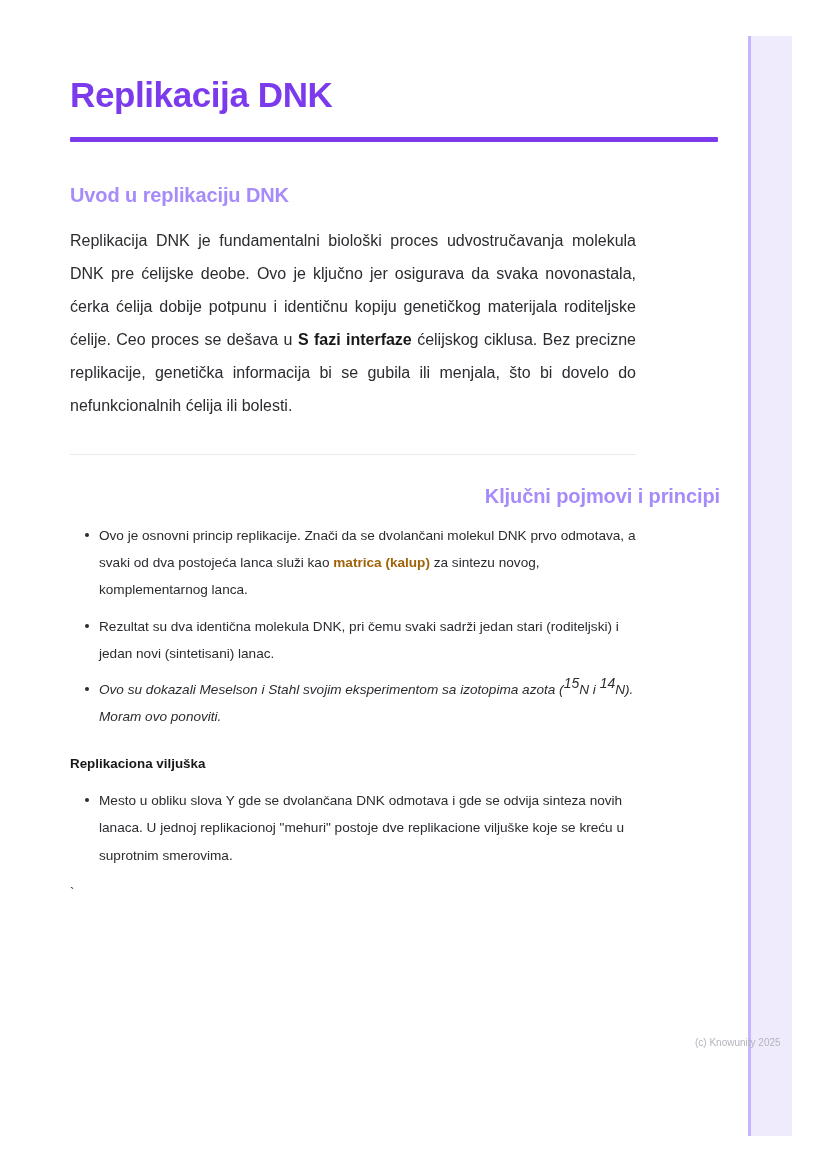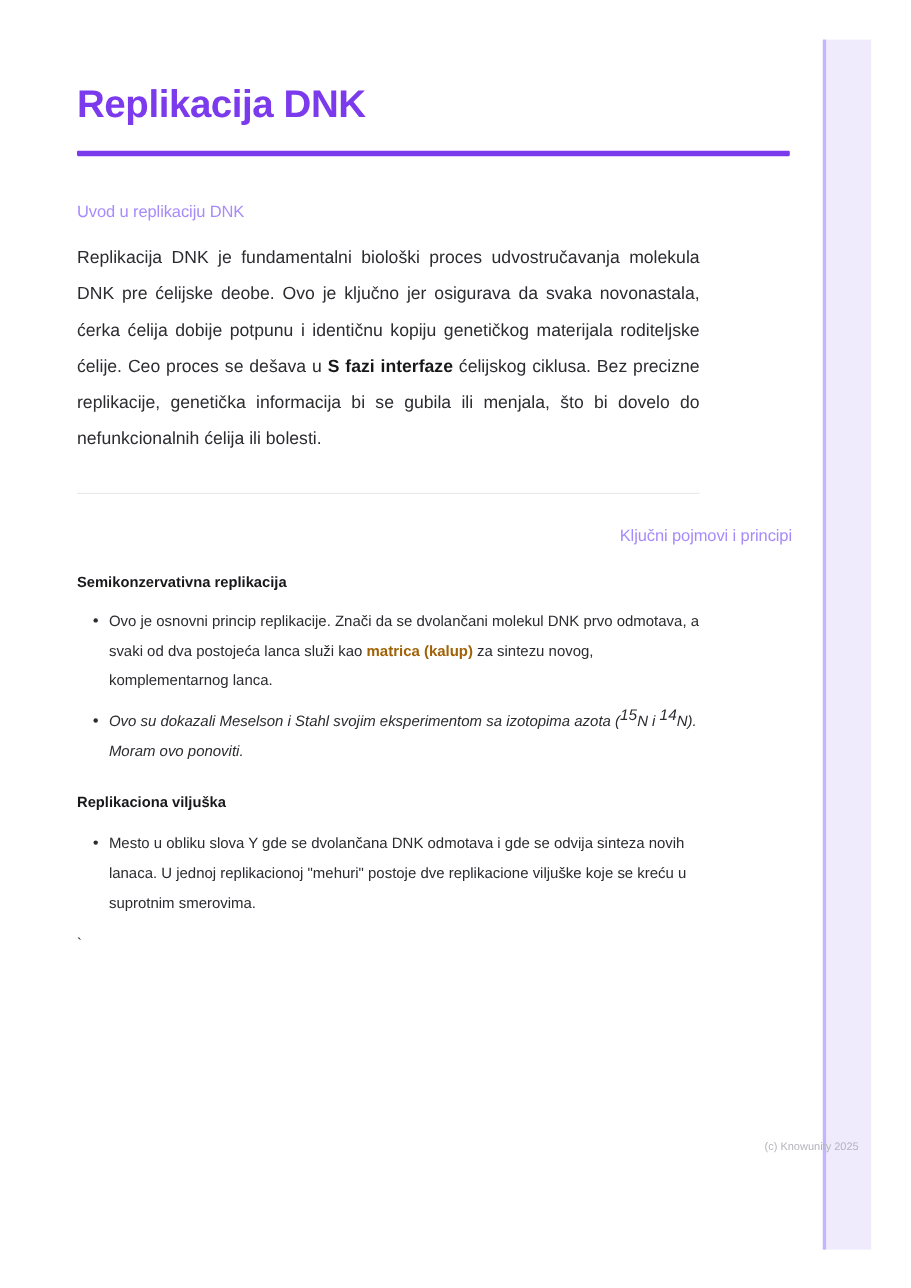--- a/index.html
+++ b/index.html
@@ -54,22 +54,22 @@
     margin-top: 22px;
     width: 648px;
     height: 5px;
     background: #7C3AED;
     border-radius: 1px;
   }
 
   
   .section-heading {
     margin: 0;
-    font-size: 15px;
-    font-weight: normal;
+    font-size: 20px;
+    font-weight: bold;
     color: #A78BFA;
     letter-spacing: -0.1px;
   }
   .h-intro { padding-top: 42px; }
   .h-key   { padding-top: 30px; text-align: right; }
 
   
   .body-text {
     margin: 0;
     padding-top: 18px;
@@ -170,24 +170,24 @@
     <div class="title-rule"></div>
 
     <h2 class="section-heading h-intro">Uvod u replikaciju DNK</h2>
 
     <p class="body-text"><span>Replikacija DNK je fundamentalni biološki proces udvostručavanja molekula DNK pre ćelijske deobe. Ovo je ključno jer osigurava da svaka novonastala, ćerka ćelija dobije potpunu i identičnu kopiju genetičkog materijala roditeljske ćelije. Ceo proces se dešava u </span><b>S fazi interfaze</b><span> ćelijskog ciklusa. Bez precizne replikacije, genetička informacija bi se gubila ili menjala, što bi dovelo do nefunkcionalnih ćelija ili bolesti.</span></p>
 
     <div class="divider"></div>
 
     <h2 class="section-heading h-key">Ključni pojmovi i principi</h2>
 
-    <h3 class="sub-heading">Semikonzervativna replikacija</h3>
 
     <ul class="bullets first">
       <li><span>Ovo je osnovni princip replikacije. Znači da se dvolančani molekul DNK prvo odmotava, a svaki od dva postojeća lanca služi kao </span><b>matrica (kalup)</b><span> za sintezu novog, komplementarnog lanca.</span></li>
+      <li><span>Rezultat su dva identična molekula DNK, pri čemu svaki sadrži jedan stari (roditeljski) i jedan novi (sintetisani) lanac.</span></li>
       <li class="italic-note"><span>Ovo su dokazali Meselson i Stahl svojim eksperimentom sa izotopima azota (</span><sup>15</sup><span>N i </span><sup>14</sup><span>N). Moram ovo ponoviti.</span></li>
     </ul>
 
     <h3 class="sub-heading">Replikaciona viljuška</h3>
 
     <ul class="bullets second">
       <li><span>Mesto u obliku slova Y gde se dvolančana DNK odmotava i gde se odvija sinteza novih lanaca. U jednoj replikacionoj "mehuri" postoje dve replikacione viljuške koje se kreću u suprotnim smerovima.</span></li>
     </ul>
 
     <div class="tick-mark">`</div>

